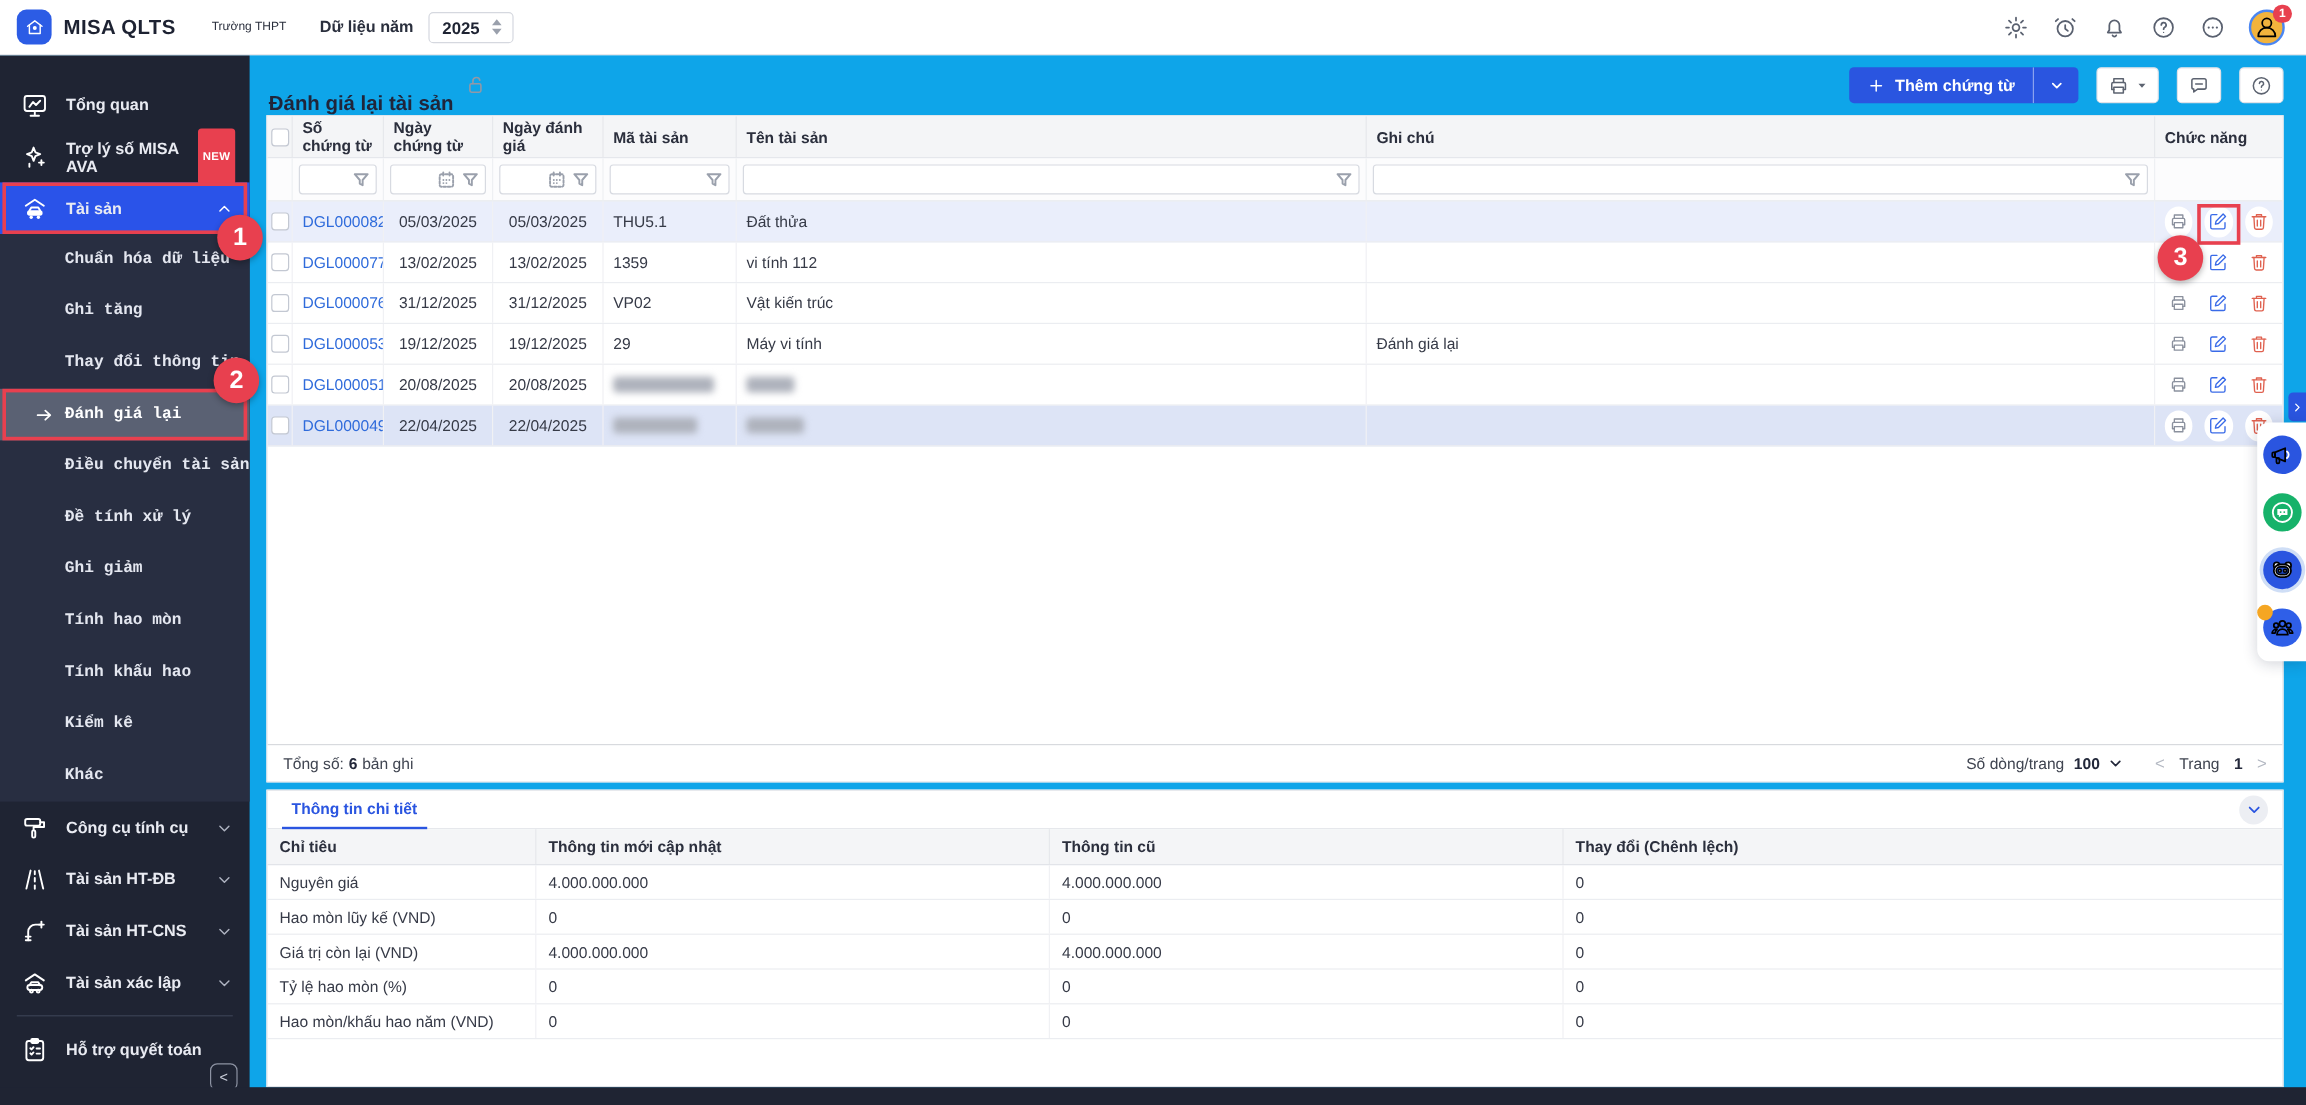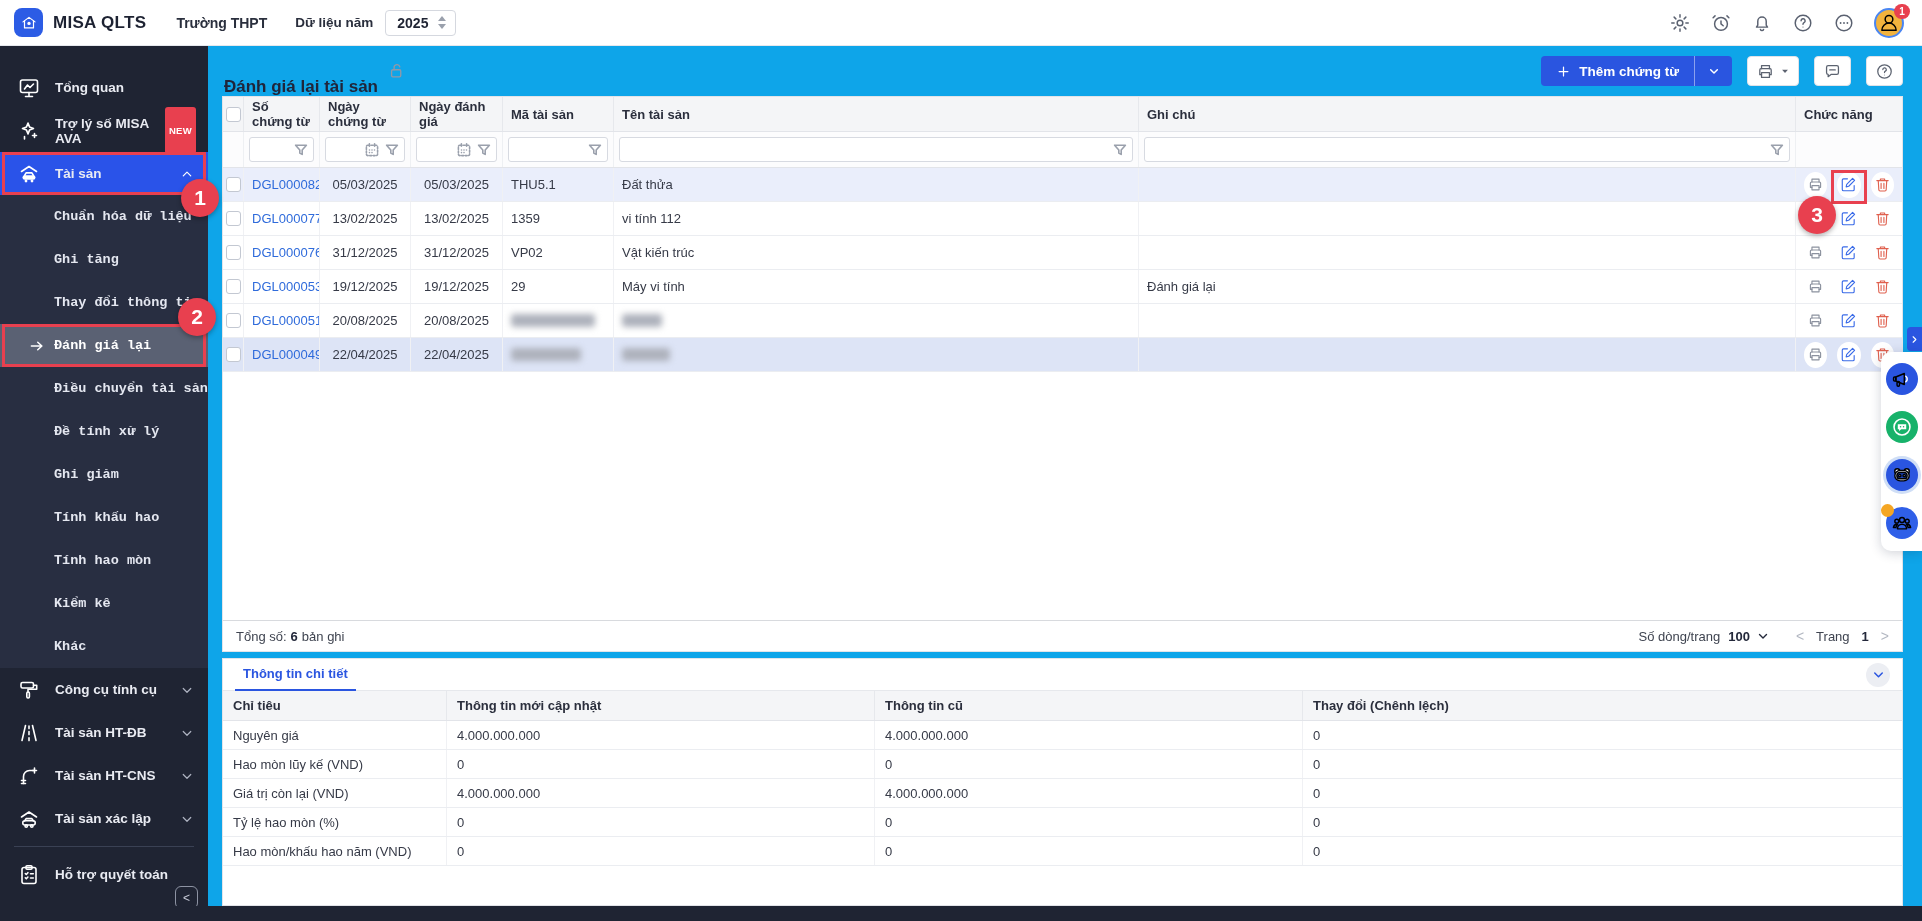--- a/index.html
+++ b/index.html
@@ -6,21 +6,21 @@
   html,body { margin:0; padding:0; background:#dfe2e8; }
   body { font-family:"Liberation Sans","DejaVu Sans",sans-serif; }
   .app { position:relative; width:1922px; height:921px; background:#0ea5e9; overflow:hidden; }
   svg { fill:none; stroke:currentColor; stroke-width:1.6; stroke-linecap:round; stroke-linejoin:round; display:block; }
 
   
   .topbar { position:absolute; top:0; left:0; right:0; height:46px; background:#fff; border-bottom:1px solid #e6e8ed; display:flex; align-items:center; z-index:12; }
   .logo { width:29px; height:29px; border-radius:8px; background:#2c5ce5; margin-left:14px; display:flex; align-items:center; justify-content:center; color:#fff; cursor:pointer; }
   .logo svg { width:18px; height:18px; }
   .brand { font-size:17px; font-weight:700; color:#1d2232; margin-left:10px; letter-spacing:.3px; }
-  .org { margin-left:30px; font-size:14px; font-weight:700; color:#2a2f3d; }
+  .org { margin-left:30px; font-size:10px; font-weight:400; color:#2a2f3d; }
   .ylabel { margin-left:28px; font-size:13.5px; font-weight:600; color:#2a2f3d; }
   .yearbox { margin-left:12px; display:flex; align-items:center; gap:10px; border:1px solid #d5d8df; border-radius:4px; padding:4px 9px 4px 11px; font-size:14px; font-weight:700; color:#1f2433; cursor:pointer; background:#fff; }
   .spin { display:flex; flex-direction:column; gap:3px; }
   .spin i { width:0; height:0; border-left:4px solid transparent; border-right:4px solid transparent; }
   .spin .up { border-bottom:5px solid #9aa0ac; }
   .spin .dn { border-top:5px solid #9aa0ac; }
   .topbar-right { margin-left:auto; display:flex; align-items:center; gap:19px; padding-right:18px; }
   .tico { width:22px; height:22px; color:#5a6170; cursor:pointer; }
   .avatar { position:relative; width:30px; height:30px; border-radius:50%; background:#f2b33d; border:2px solid #4a86f2; cursor:pointer; }
   .avatar svg { width:22px; height:22px; margin:1px auto 0; }
@@ -253,24 +253,24 @@
           <div class="sub-item">
             <span>Điều chuyển tài sản</span>
           </div>
           <div class="sub-item">
             <span>Đề tính xử lý</span>
           </div>
           <div class="sub-item">
             <span>Ghi giảm</span>
           </div>
           <div class="sub-item">
+            <span>Tính hao mòn</span>
+          </div>
+          <div class="sub-item">
             <span>Tính khấu hao</span>
-          </div>
-          <div class="sub-item">
-            <span>Tính hao mòn</span>
           </div>
           <div class="sub-item">
             <span>Kiểm kê</span>
           </div>
           <div class="sub-item">
             <span>Khác</span>
           </div>
         </div>
         <div class="side-item">
           <span class="ico">

